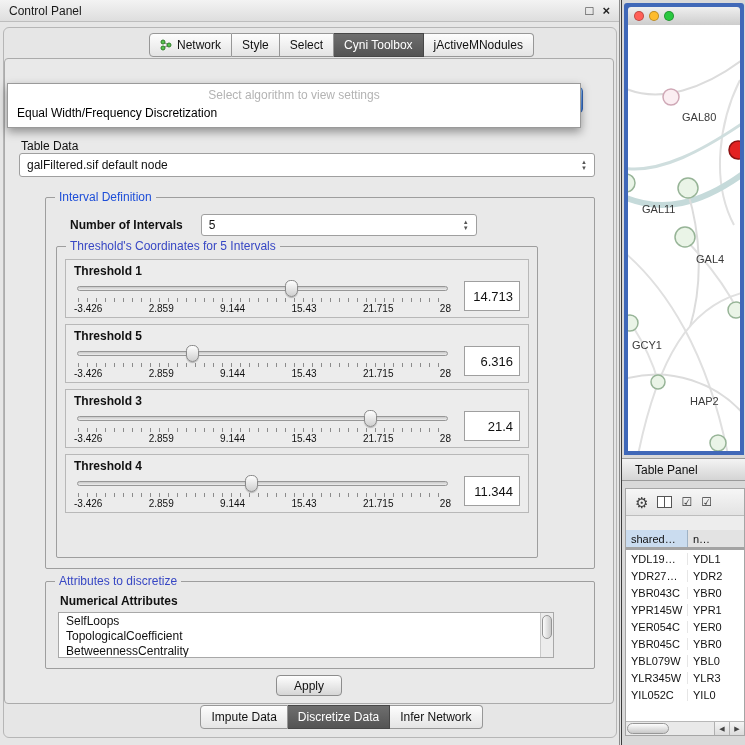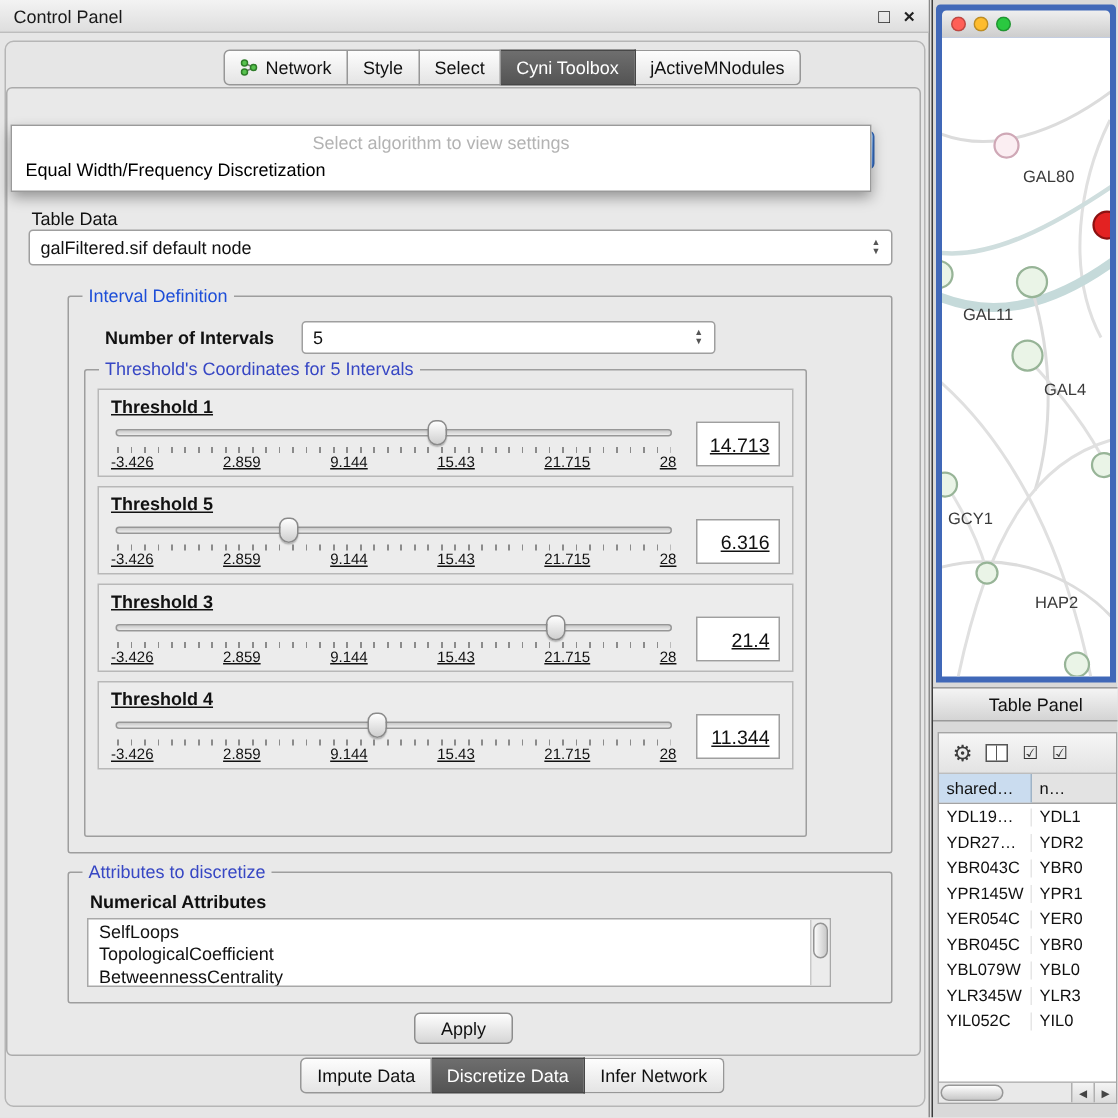--- a/index.html
+++ b/index.html
@@ -64,21 +64,21 @@
     font-size:12px; white-space:nowrap; }
   .title-green { color:#1d4ed8; }
   .title-blue { color:#3747c4; }
 
   .interval-group { left:40px; top:138px; width:550px; height:372px; }
   .num-row { display:flex; align-items:center; padding:16px 0 0 24px; }
   .num-label { font-weight:bold; font-size:12px; }
   .num-combo { width:276px; margin-left:18px; height:22px; }
 
   .thr-group { left:10px; top:48px; width:482px; height:312px; }
-  .thr-inner { padding:12px 8px 0;text-decoration:underline; }
+  .thr-inner { padding:12px 8px 0; }
 
   .threshold-box { border:1px solid #b8b8b8; background:#ececec; margin-bottom:6px; padding:4px 8px 3px; }
   .thr-label { font-weight:bold; font-size:12px; }
   .thr-row { display:flex; align-items:center; }
   .thr-slider-area { flex:1; }
   .slider { position:relative; height:17px; margin:2px 3px 0; }
   .slider .track { position:absolute; left:0; right:0; top:6px; height:5px;
     background:linear-gradient(#c9c9c9,#ededed); border:1px solid #979797; border-radius:3px; }
   .slider .thumb { position:absolute; top:0; width:13px; height:17px; margin-left:-6px;
     background:linear-gradient(#fefefe,#cfcfcf); border:1px solid #8a8a8a;
@@ -112,32 +112,32 @@
   .net-window { position:absolute; left:2px; top:3px; width:120px; height:452px;
     background:#4068b8; padding:4px; border-radius:3px 3px 0 0; }
   .net-titlebar { height:18px; background:linear-gradient(#efefef,#cdcdcd);
     border-radius:3px 3px 0 0; display:flex; align-items:center; padding-left:6px; gap:5px; }
   .light { width:10px; height:10px; border-radius:50%; border:1px solid rgba(0,0,0,.25); }
   .net-canvas { height:426px; background:#ffffff; overflow:hidden; position:relative; }
 
   .table-panel-bar { position:absolute; left:0; top:458px; width:124px; height:23px;
     background:linear-gradient(#f4f4f4,#d4d4d4); border-top:1px solid #9a9a9a;
     border-bottom:1px solid #9a9a9a; display:flex; align-items:center; padding-left:13px;
-    font-size:12px; color:#111;justify-content:center; }
+    font-size:12px; color:#111; }
 
   .table-window { position:absolute; left:3px; top:488px; width:120px; height:248px;
     background:#ededed; border:1px solid #a5a5a5; overflow:hidden; display:flex; flex-direction:column; }
   .table-toolbar { height:27px; display:flex; align-items:center; gap:9px; padding:0 9px;
     background:linear-gradient(#f6f6f6,#e3e3e3); border-bottom:1px solid #bdbdbd; }
   .gear { font-size:15px; color:#3d3d3d; line-height:1; }
   .cols-icon { width:15px; height:12px; border:1px solid #555; background:
     linear-gradient(to right, #fff 0 6px, #555 6px 7px, #fff 7px 15px); }
   .chk { font-size:12px; color:#333; line-height:1; }
-  .tbl-header { display:flex; height:20px; background:#e3e3e3; border-bottom:1px solid #a3a3a3;
-    font-size:11px; }
+  .tbl-header { display:flex; height:20px; background:#e3e3e3; border-bottom:3px solid #a3a3a3;
+    font-size:11px;margin-top:14px; }
   .tbl-header .h1 { width:62px; display:flex; align-items:center; padding-left:5px;
     border-right:1px solid #9fb3c6; }
   .tbl-header .h2 { flex:1; display:flex; align-items:center; padding-left:5px; }
   .tbl-body { flex:1; background:#fff; }
   .tbl-row { display:flex; height:17px; align-items:center; font-size:11px; }
   .tbl-row .c1 { width:62px; padding-left:5px; border-right:1px solid #e6e6e6;
     white-space:nowrap; overflow:hidden; }
   .tbl-row .c2 { flex:1; padding-left:5px; white-space:nowrap; overflow:hidden; }
   .hscroll { height:14px; background:#e9e9e9; border-top:1px solid #b8b8b8;
     display:flex; align-items:stretch; }

